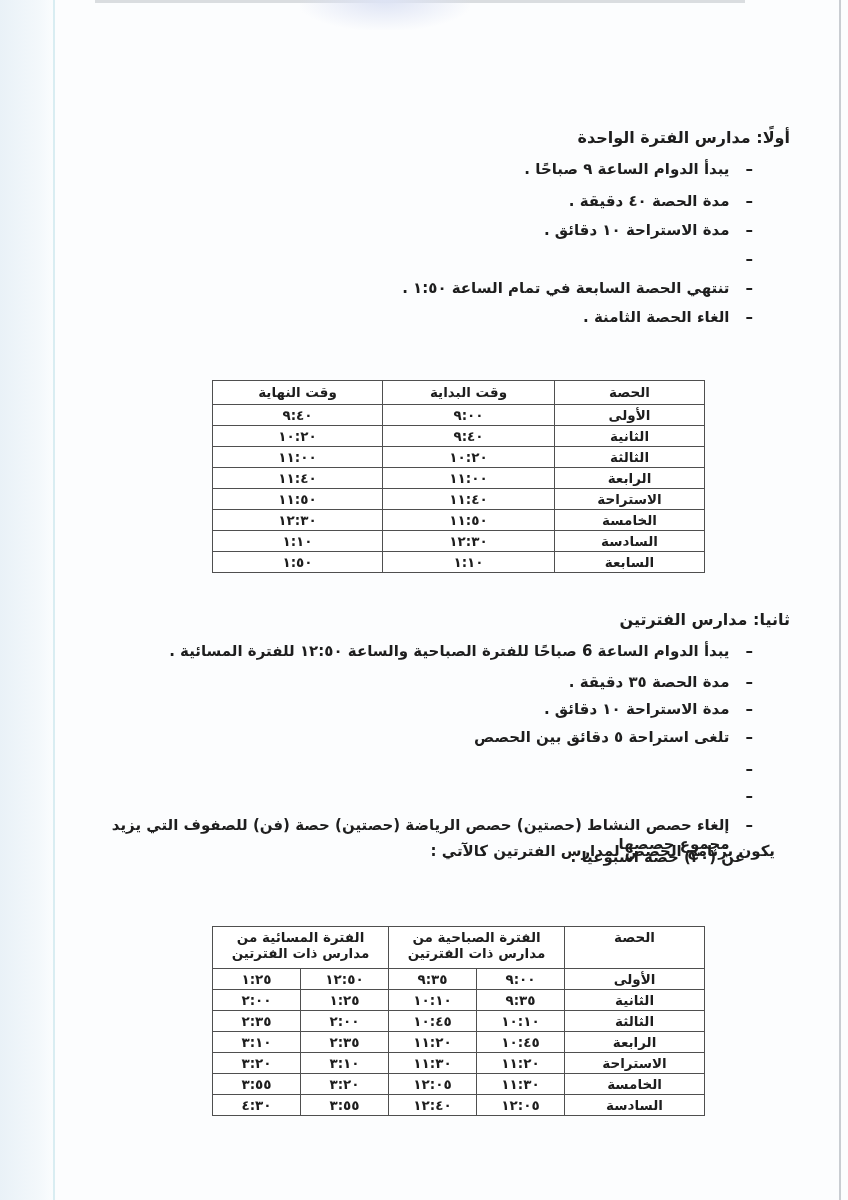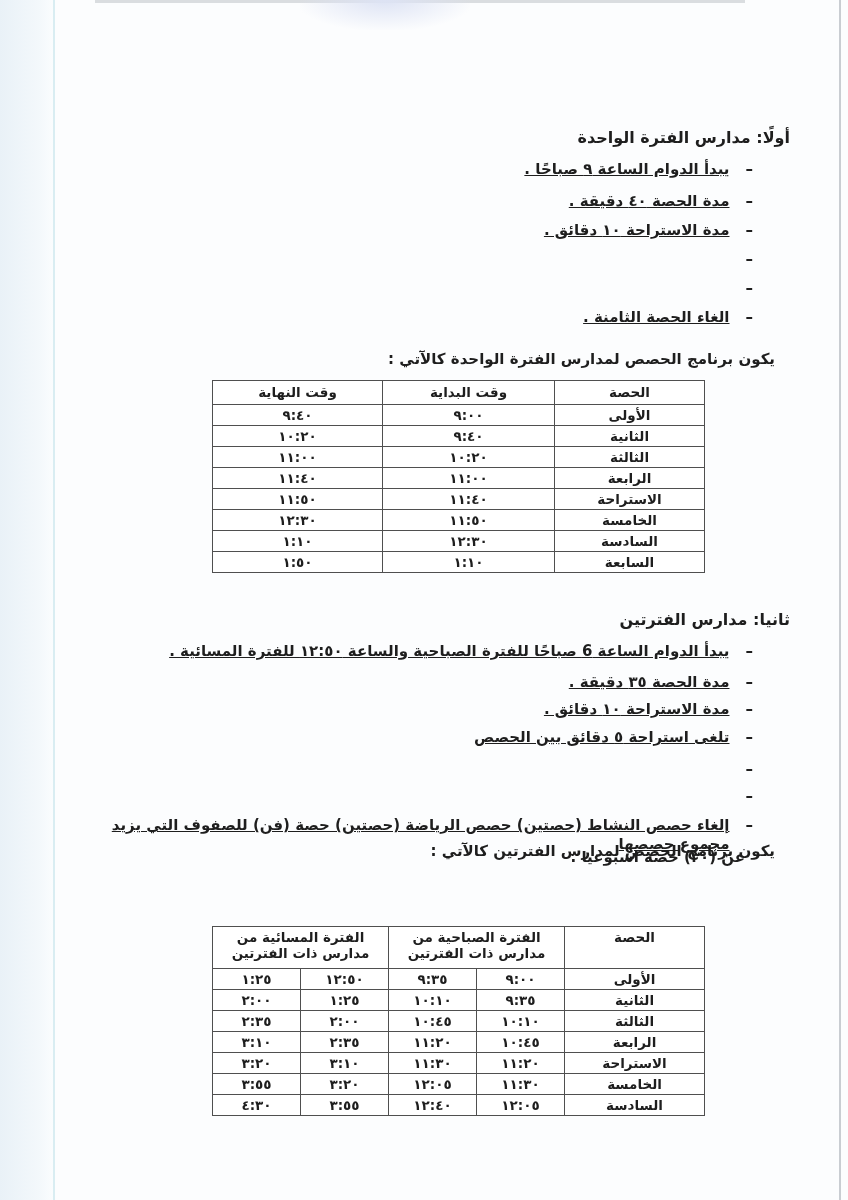--- a/index.html
+++ b/index.html
@@ -19,21 +19,21 @@
   .right-line{position:absolute;left:839px;top:0;width:2px;height:1200px;background:#c9cdd2;}
   .top-edge{position:absolute;left:95px;top:0;width:650px;height:3px;background:#9aa0a8;opacity:.35;}
   .top-smudge{position:absolute;left:300px;top:0;width:170px;height:30px;
     background:radial-gradient(ellipse at 50% 0%,#dde3f4 0%,rgba(221,227,244,0) 75%);}
 
   .heading{position:absolute;right:58px;font-size:16px;font-weight:bold;white-space:nowrap;}
   .intro{position:absolute;right:73px;font-size:15px;font-weight:bold;white-space:nowrap;}
   .bullet{position:absolute;right:95px;display:flex;flex-direction:row;align-items:flex-start;
     font-size:15px;font-weight:bold;direction:rtl;width:690px;}
   .bullet .dash{flex:0 0 auto;margin-left:16px;font-weight:bold;}
-  .bullet .btext{flex:0 1 auto;text-align:right;line-height:1.25;text-decoration:underline;}
+  .bullet .btext{flex:0 1 auto;text-align:right;line-height:1.25;}
   .wrapline{position:absolute;font-size:15px;font-weight:bold;white-space:nowrap;}
 
   table.sched{position:absolute;border-collapse:collapse;table-layout:fixed;
     direction:rtl;font-weight:bold;background:#fff;}
   table.sched td,table.sched th{border:1px solid #4f4f4f;text-align:center;
     vertical-align:middle;padding:0;font-size:13.5px;font-weight:bold;line-height:1.2;}
   table.t1{left:212px;top:380px;width:492px;}
   table.t1 tr{height:21px;}
   table.t1 tr.hdr{height:24px;}
   table.t2{left:212px;top:926px;width:492px;}
@@ -64,27 +64,27 @@
   </div>
   <div class="bullet" style="top:221px">
     <span class="dash">–</span>
     <span class="btext">مدة الاستراحة ١٠ دقائق .</span>
   </div>
   <div class="bullet" style="top:250px">
     <span class="dash">–</span>
   </div>
   <div class="bullet" style="top:279px">
     <span class="dash">–</span>
+    <span class="btext">تنتهي الحصة السابعة في تمام الساعة ١:٥٠ .</span>
   </div>
   <div class="bullet" style="top:308px">
     <span class="dash">–</span>
     <span class="btext">الغاء الحصة الثامنة .</span>
   </div>
 
-  <div class="intro" style="top:350px">يكون برنامج الحصص لمدارس الفترة الواحدة كالآتي :</div>
 
   <table class="sched t1" dir="rtl">
     <colgroup>
         <col style="width:150px">
         <col style="width:172px">
         <col style="width:170px">
       </colgroup>
     <tbody>
         <tr class="hdr">
       <th>الحصة</th>

